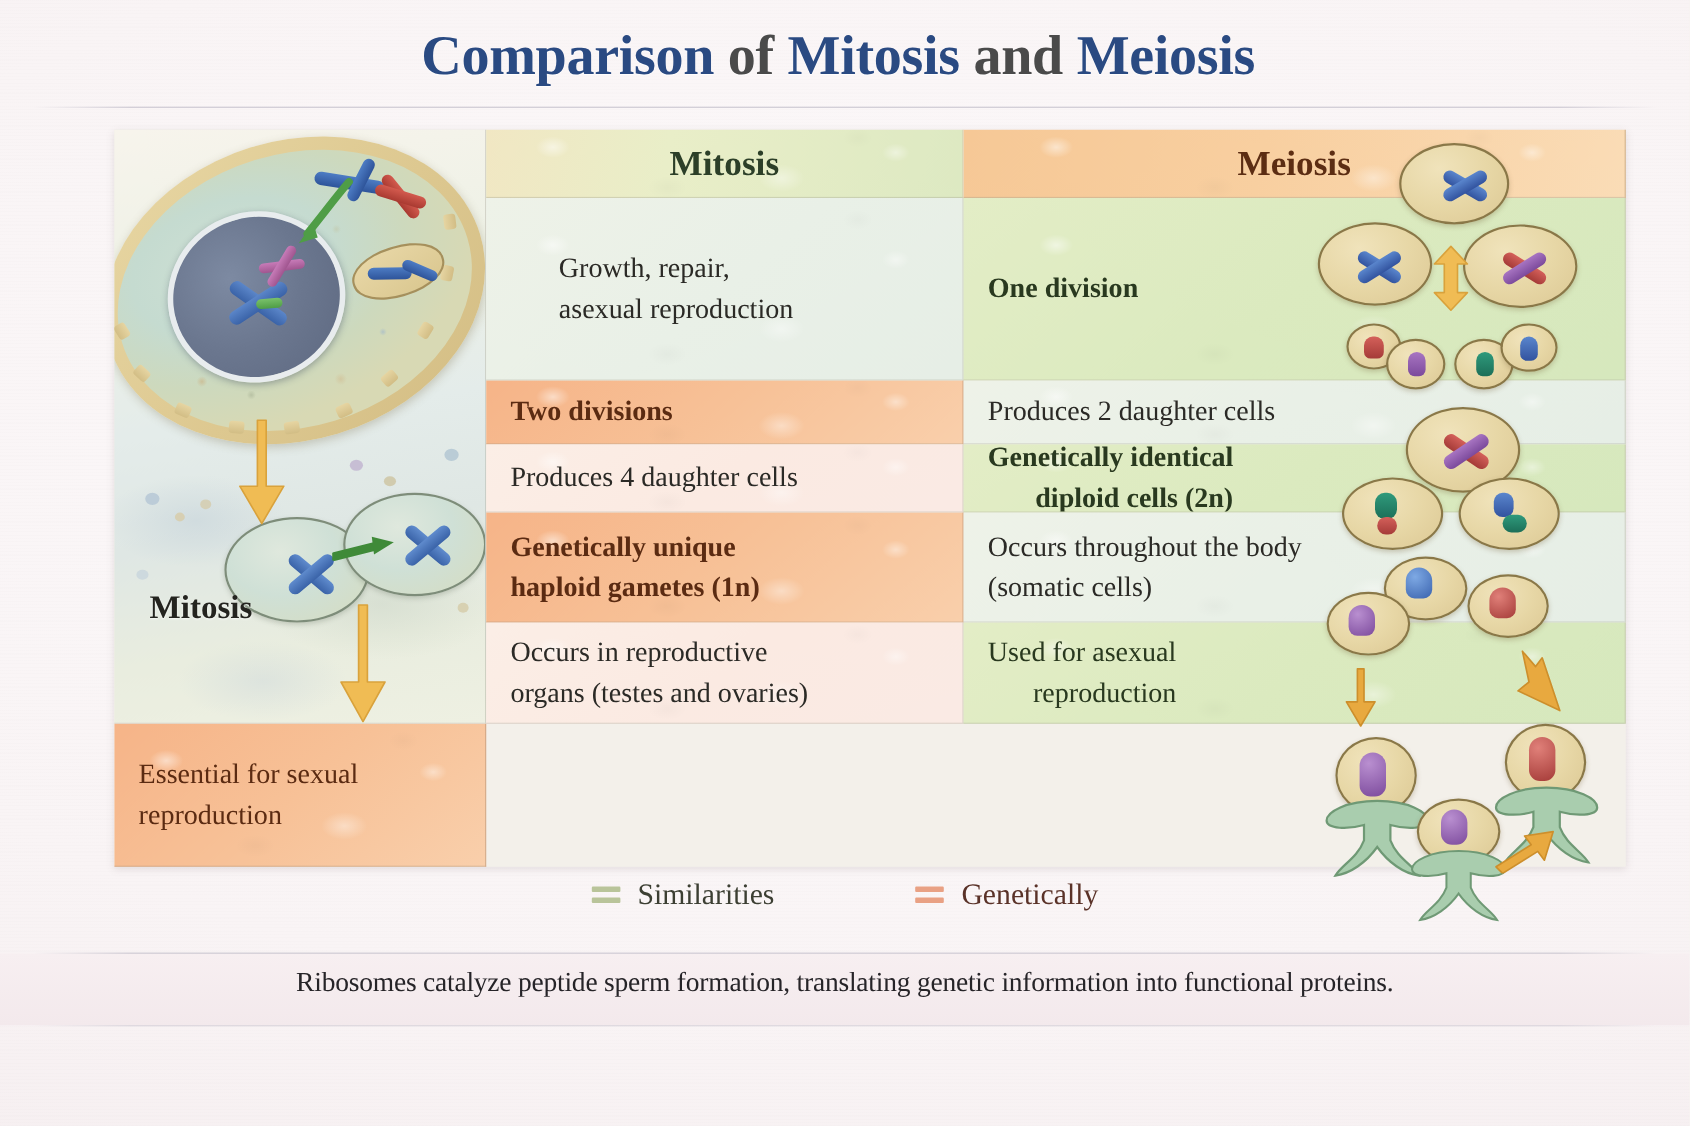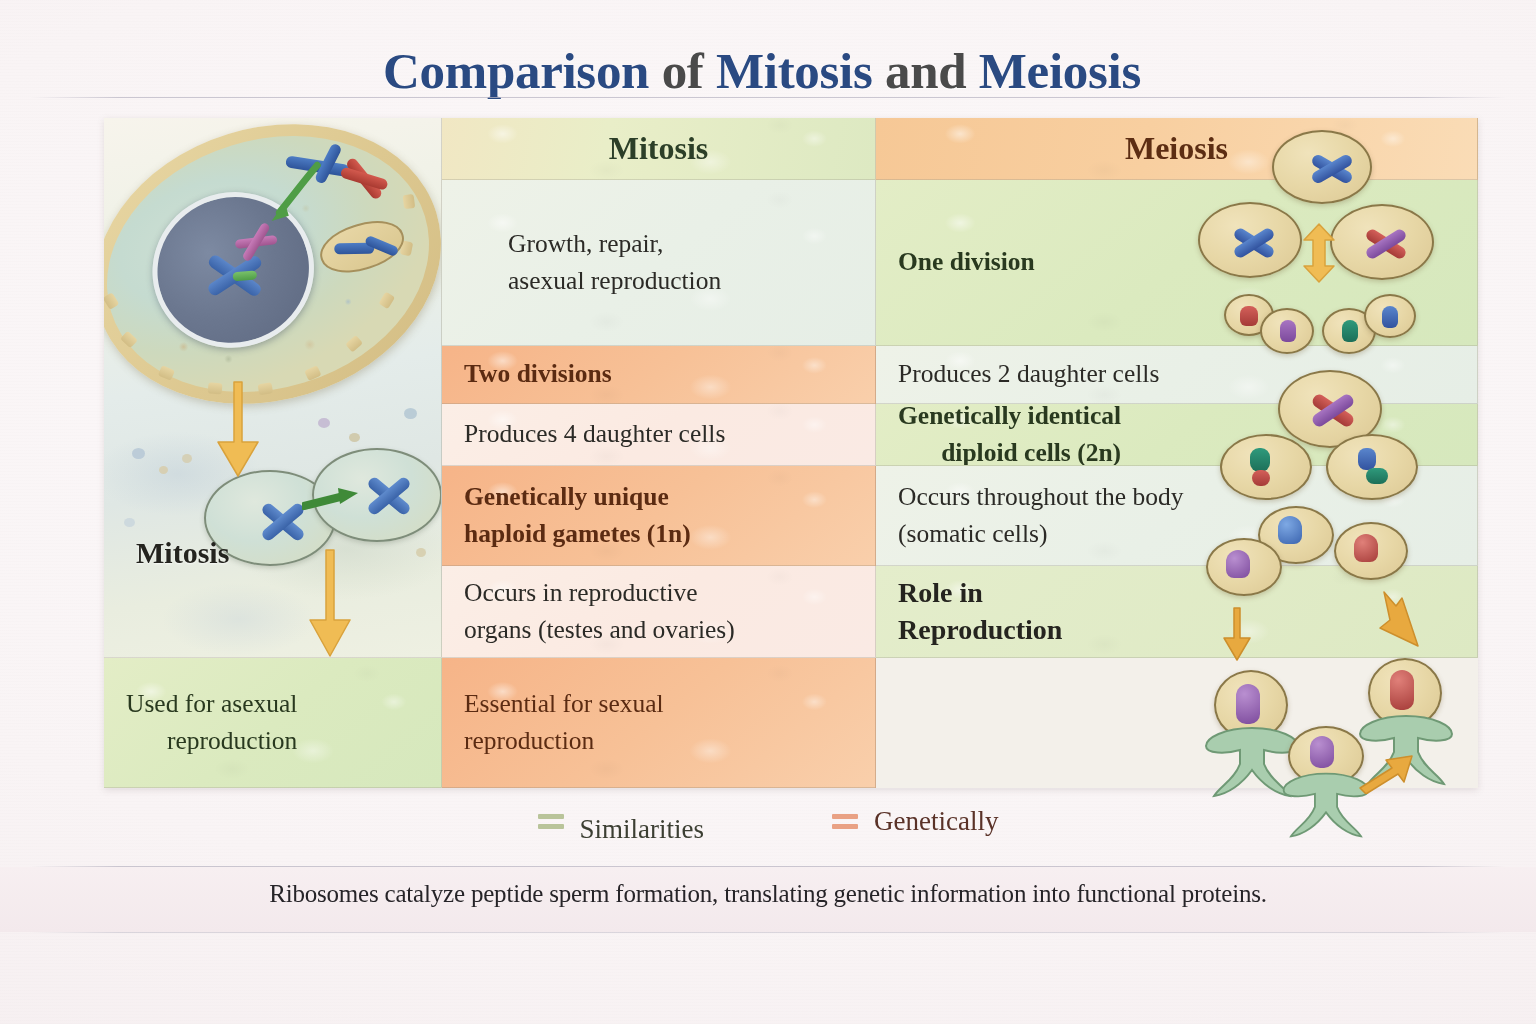--- a/index.html
+++ b/index.html
@@ -30,21 +30,20 @@
     background:
       repeating-linear-gradient(0deg, rgba(0,0,0,0.012) 0px, rgba(0,0,0,0.012) 1px, transparent 1px, transparent 3px);
     opacity: .6;
   }
 
   
   .title-wrap {
     position: absolute;
     top: 22px; left: 0; right: 12px;
     text-align: center;
-    margin-top: 20px;
   }
   .title {
     font-family: "Liberation Serif", serif;
     font-size: 51px;
     font-weight: bold;
     letter-spacing: -0.3px;
     line-height: 1.15;
     text-shadow: 0 1px 1px rgba(255,255,255,.85);
   }
   .t-blue { color: #2a4a82; }
@@ -285,21 +284,21 @@
   .legend-item { display: flex; align-items: center; gap: 16px; }
   .legend-mark {
     width: 26px;
     display: flex;
     flex-direction: column;
     gap: 5px;
   }
   .legend-mark span { display: block; height: 5px; border-radius: 1px; }
   .lm-sim span { background: #b9c49a; }
   .lm-dif span { background: #e9a184; }
-  .legend-label-sim { color: #3c3f33; margin-top: 16px; }
+  .legend-label-sim { color: #3c3f33; }
   .legend-label-dif { color: #5a3228; }
 
   
   .rule-foot-top {
     position: absolute;
     left: 30px; right: 30px;
     top: 866px;
     height: 1px;
     background: linear-gradient(90deg, rgba(190,185,195,0) 0%, rgba(182,178,192,.7) 6%, rgba(182,178,192,.7) 94%, rgba(190,185,195,0) 100%);
   }
@@ -469,24 +468,20 @@
 
   <div class="cell mit-pale">
     <span class="cell-txt" style="white-space:pre-line;">Occurs throughout the body
 (somatic cells)</span>
   </div>
   <div class="cell mei-pale">
     <span class="cell-txt" style="white-space:pre-line;">Occurs in reproductive
 organs (testes and ovaries)</span>
   </div>
 
-  <div class="cell lab-hi">
-    <span class="lab-txt" style="white-space:pre-line;">Role in
-Reproduction</span>
-  </div>
   <div class="cell mit-hi light-weight">
     <span class="cell-txt" style="white-space:pre-line;">Used for asexual
 reproduction</span>
   </div>
   <div class="cell mei-hi" style="font-weight:normal;">
     <span class="cell-txt" style="white-space:pre-line;">Essential for sexual
 reproduction</span>
   </div>
 
   <div class="mei-illus">

